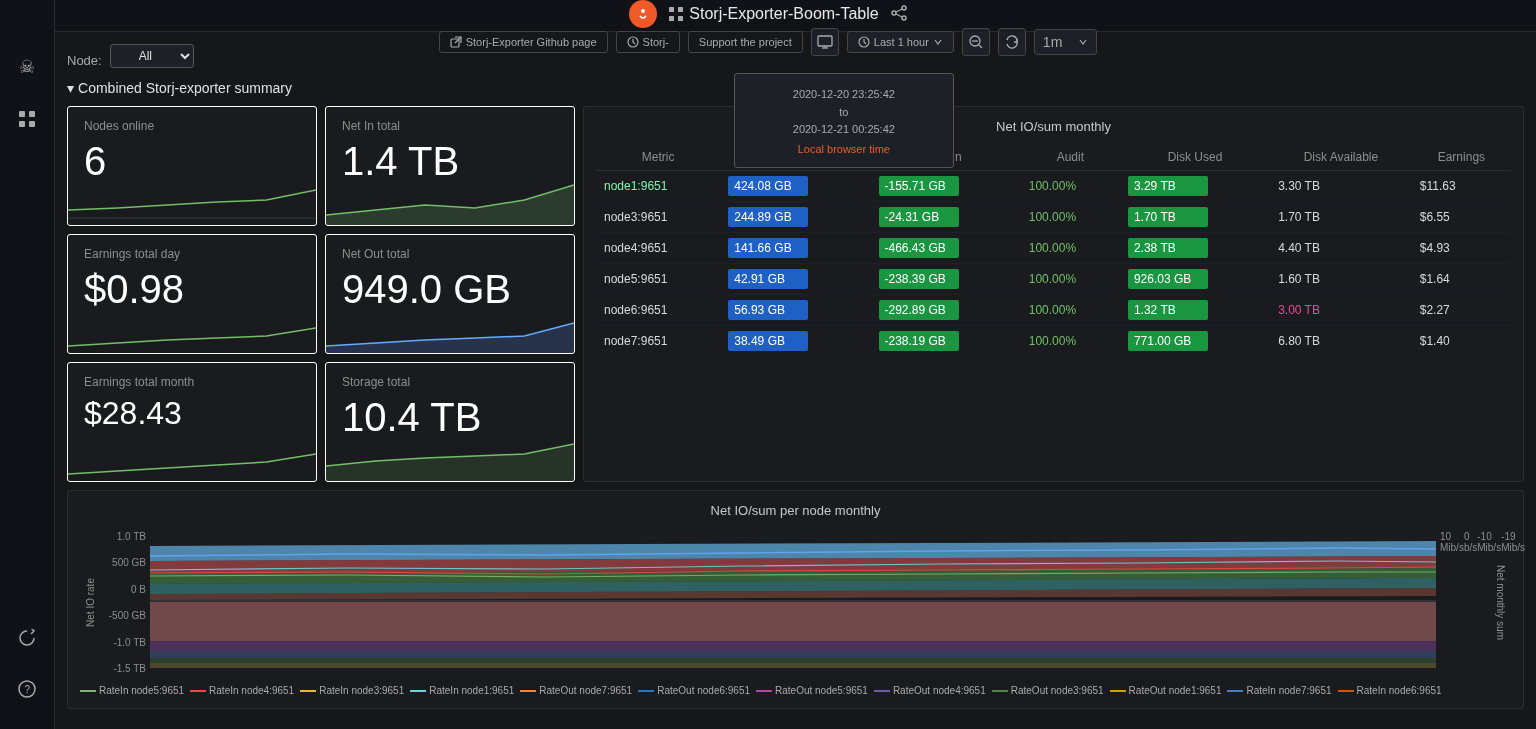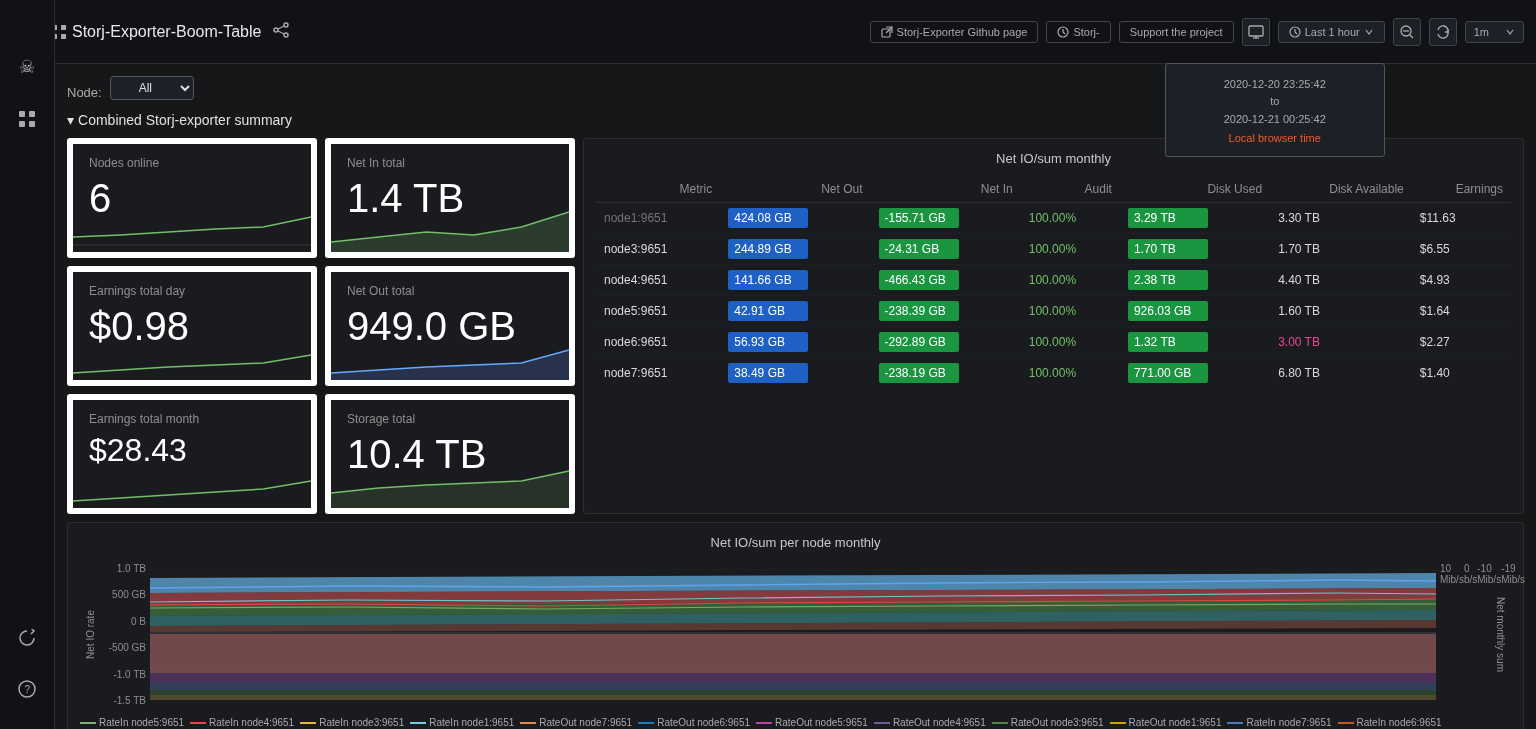--- a/index.html
+++ b/index.html
@@ -1,19 +1,19 @@
 <!DOCTYPE html>
 <html><head>
   <meta charset="utf-8">
   <style>
     * { box-sizing: border-box; margin: 0; padding: 0; }
     body { background: #161719; color: #d8d9da; font-family: 'Helvetica Neue', Arial, sans-serif; font-size: 12px; width: 1536px; min-height: 729px; overflow: hidden; }
 
     
-    .topbar { background: #111217; height: 64px; display: flex; align-items: center; justify-content: space-between; padding: 0 12px; border-bottom: 1px solid #2d2d2d; }
+    .topbar { background: #111217; height: 32px; display: flex; align-items: center; justify-content: space-between; padding: 0 12px; border-bottom: 1px solid #2d2d2d; flex-direction: column; }
     .topbar-left { display: flex; align-items: center; gap: 12px; }
     .grafana-logo { width: 28px; height: 28px; background: #f05a28; border-radius: 50%; display: flex; align-items: center; justify-content: center; color: white; font-weight: bold; font-size: 14px; }
     .topbar-title { font-size: 16px; color: #e8e8e8; font-weight: 400; }
     .topbar-right { display: flex; align-items: center; gap: 8px; }
     .time-picker-dropdown { background: #1e2028; border: 1px solid #444; border-radius: 3px; padding: 4px 10px; color: #aaa; font-size: 11px; display: flex; align-items: center; gap: 4px; cursor: pointer; position: relative; }
     .time-tooltip { position: absolute; top: 42px; right: 0; background: #1e2028; border: 1px solid #555; border-radius: 3px; padding: 12px; width: 220px; z-index: 100; }
     .time-tooltip .tt-label { color: #aaa; font-size: 11px; text-align: center; line-height: 1.6; }
     .time-tooltip .tt-link { color: #f05a28; font-size: 11px; text-align: center; margin-top: 4px; }
 
     
@@ -24,29 +24,29 @@
     
     .main { margin-left: 55px; padding: 8px 12px; }
 
     
     .filter-bar { display: flex; align-items: flex-end; gap: 8px; margin-bottom: 12px; margin-top: 4px; }
     .filter-label { color: #aaa; font-size: 13px; }
     .filter-select { background: #1e2028; border: 1px solid #555; color: #e0e0e0; padding: 3px 24px; border-radius: 3px; font-size: 12px; cursor: pointer; }
 
     
     .section-header { color: #e0e0e0; font-size: 14px; margin-bottom: 10px; cursor: pointer; display: flex; align-items: center; gap: 4px; }
-    .stat-card { background: #1a1b1e; border: 6px solid #ffffff; border-radius: 3px; padding: 12px 16px; position: relative; overflow: hidden; }
+    .stat-card { background: #1a1b1e; border: 1px solid #ffffff; border-radius: 3px; padding: 12px 16px; position: relative; overflow: hidden; }
     .stat-card-title { color: #8e8e8e; font-size: 12px; margin-bottom: 8px; }
     .stat-card-value { font-size: 40px; font-weight: 300; color: #ffffff; line-height: 1; }
 
     
     .table-panel { background: #1a1b1e; border: 1px solid #2d2d2d; border-radius: 3px; padding: 12px; grid-column: 3; grid-row: 1 / 4; }
     .table-panel-title { text-align: center; color: #c8c8c8; font-size: 13px; margin-bottom: 10px; }
     .data-table { width: 100%; border-collapse: collapse; font-size: 12px; }
-    .data-table th { color: #8e8e8e; font-weight: 400; padding: 6px 8px; text-align: right; border-bottom: 1px solid #2d2d2d; }
+    .data-table th { color: #8e8e8e; font-weight: 400; padding: 6px 8px; text-align: center; border-bottom: 1px solid #2d2d2d; }
     .data-table td { padding: 5px 8px; border-bottom: 1px solid #1e2028; }
     .data-table tr:last-child td { border-bottom: none; }
     .cell-blue { background: #1f60c4; color: #fff; border-radius: 2px; padding: 3px 6px; display: inline-block; min-width: 80px; }
     .cell-green-neg { background: #1a9641; color: #fff; border-radius: 2px; padding: 3px 6px; display: inline-block; min-width: 80px; }
     .cell-green-pct { color: #73bf69; }
     .cell-green-disk { background: #1a9641; color: #fff; border-radius: 2px; padding: 3px 6px; display: inline-block; min-width: 80px; }
 
     
     .chart-panel { background: #1a1b1e; border: 1px solid #2d2d2d; border-radius: 3px; padding: 12px; margin-top: 8px; }
     .chart-panel-title { text-align: center; color: #c8c8c8; font-size: 13px; margin-bottom: 8px; }
@@ -173,21 +173,21 @@
         <line x1="4" y1="7" x2="10" y2="7" stroke="#aaa" stroke-width="1.3"></line>
       </svg>
     </div>
     <div class="tbi">
       <svg width="16" height="16" viewBox="0 0 16 16" fill="none">
         <path d="M13 8A5 5 0 0 1 3 10" stroke="#aaa" stroke-width="1.3" fill="none"></path>
         <path d="M3 6A5 5 0 0 1 13 8" stroke="#aaa" stroke-width="1.3" fill="none"></path>
         <path d="M13 5v3h-3" stroke="#aaa" stroke-width="1.3" fill="none"></path>
       </svg>
     </div>
-    <div style="background:#1e2028;border:1px solid #444;border-radius:3px;padding:4px 8px;color:#aaa;font-size:11px;cursor:pointer;display:flex;align-items:center;gap:16px;">
+    <div style="background:#1e2028;border:1px solid #444;border-radius:3px;padding:4px 8px;color:#aaa;font-size:14px;cursor:pointer;display:flex;align-items:center;gap:16px;">
       <span>1m</span>
       <svg width="10" height="10" viewBox="0 0 10 10" fill="none">
         <path d="M2 3l3 4 3-4" stroke="#aaa" stroke-width="1.2"></path>
       </svg>
     </div>
   </div>
 </div>
 
 <div class="main">
 
@@ -232,21 +232,21 @@
             <th>Net Out</th>
             <th>Net In</th>
             <th>Audit</th>
             <th>Disk Used</th>
             <th>Disk Available</th>
             <th>Earnings</th>
           </tr>
         </thead>
         <tbody id="table-body">
         <tr>
-    <td style="color:#737373;">node1:9651</td>
+    <td style="color:#86efac;">node1:9651</td>
     <td><span class="cell-blue">424.08 GB</span></td>
     <td><span class="cell-green-neg">-155.71 GB</span></td>
     <td class="cell-green-pct">100.00%</td>
     <td><span class="cell-green-disk">3.29 TB</span></td>
     <td style="color:#d8d9da;">3.30 TB</td>
     <td style="color:#d8d9da;">$11.63</td>
   </tr>
             <tr>
     <td style="color:#d8d9da;">node3:9651</td>
     <td><span class="cell-blue">244.89 GB</span></td>

